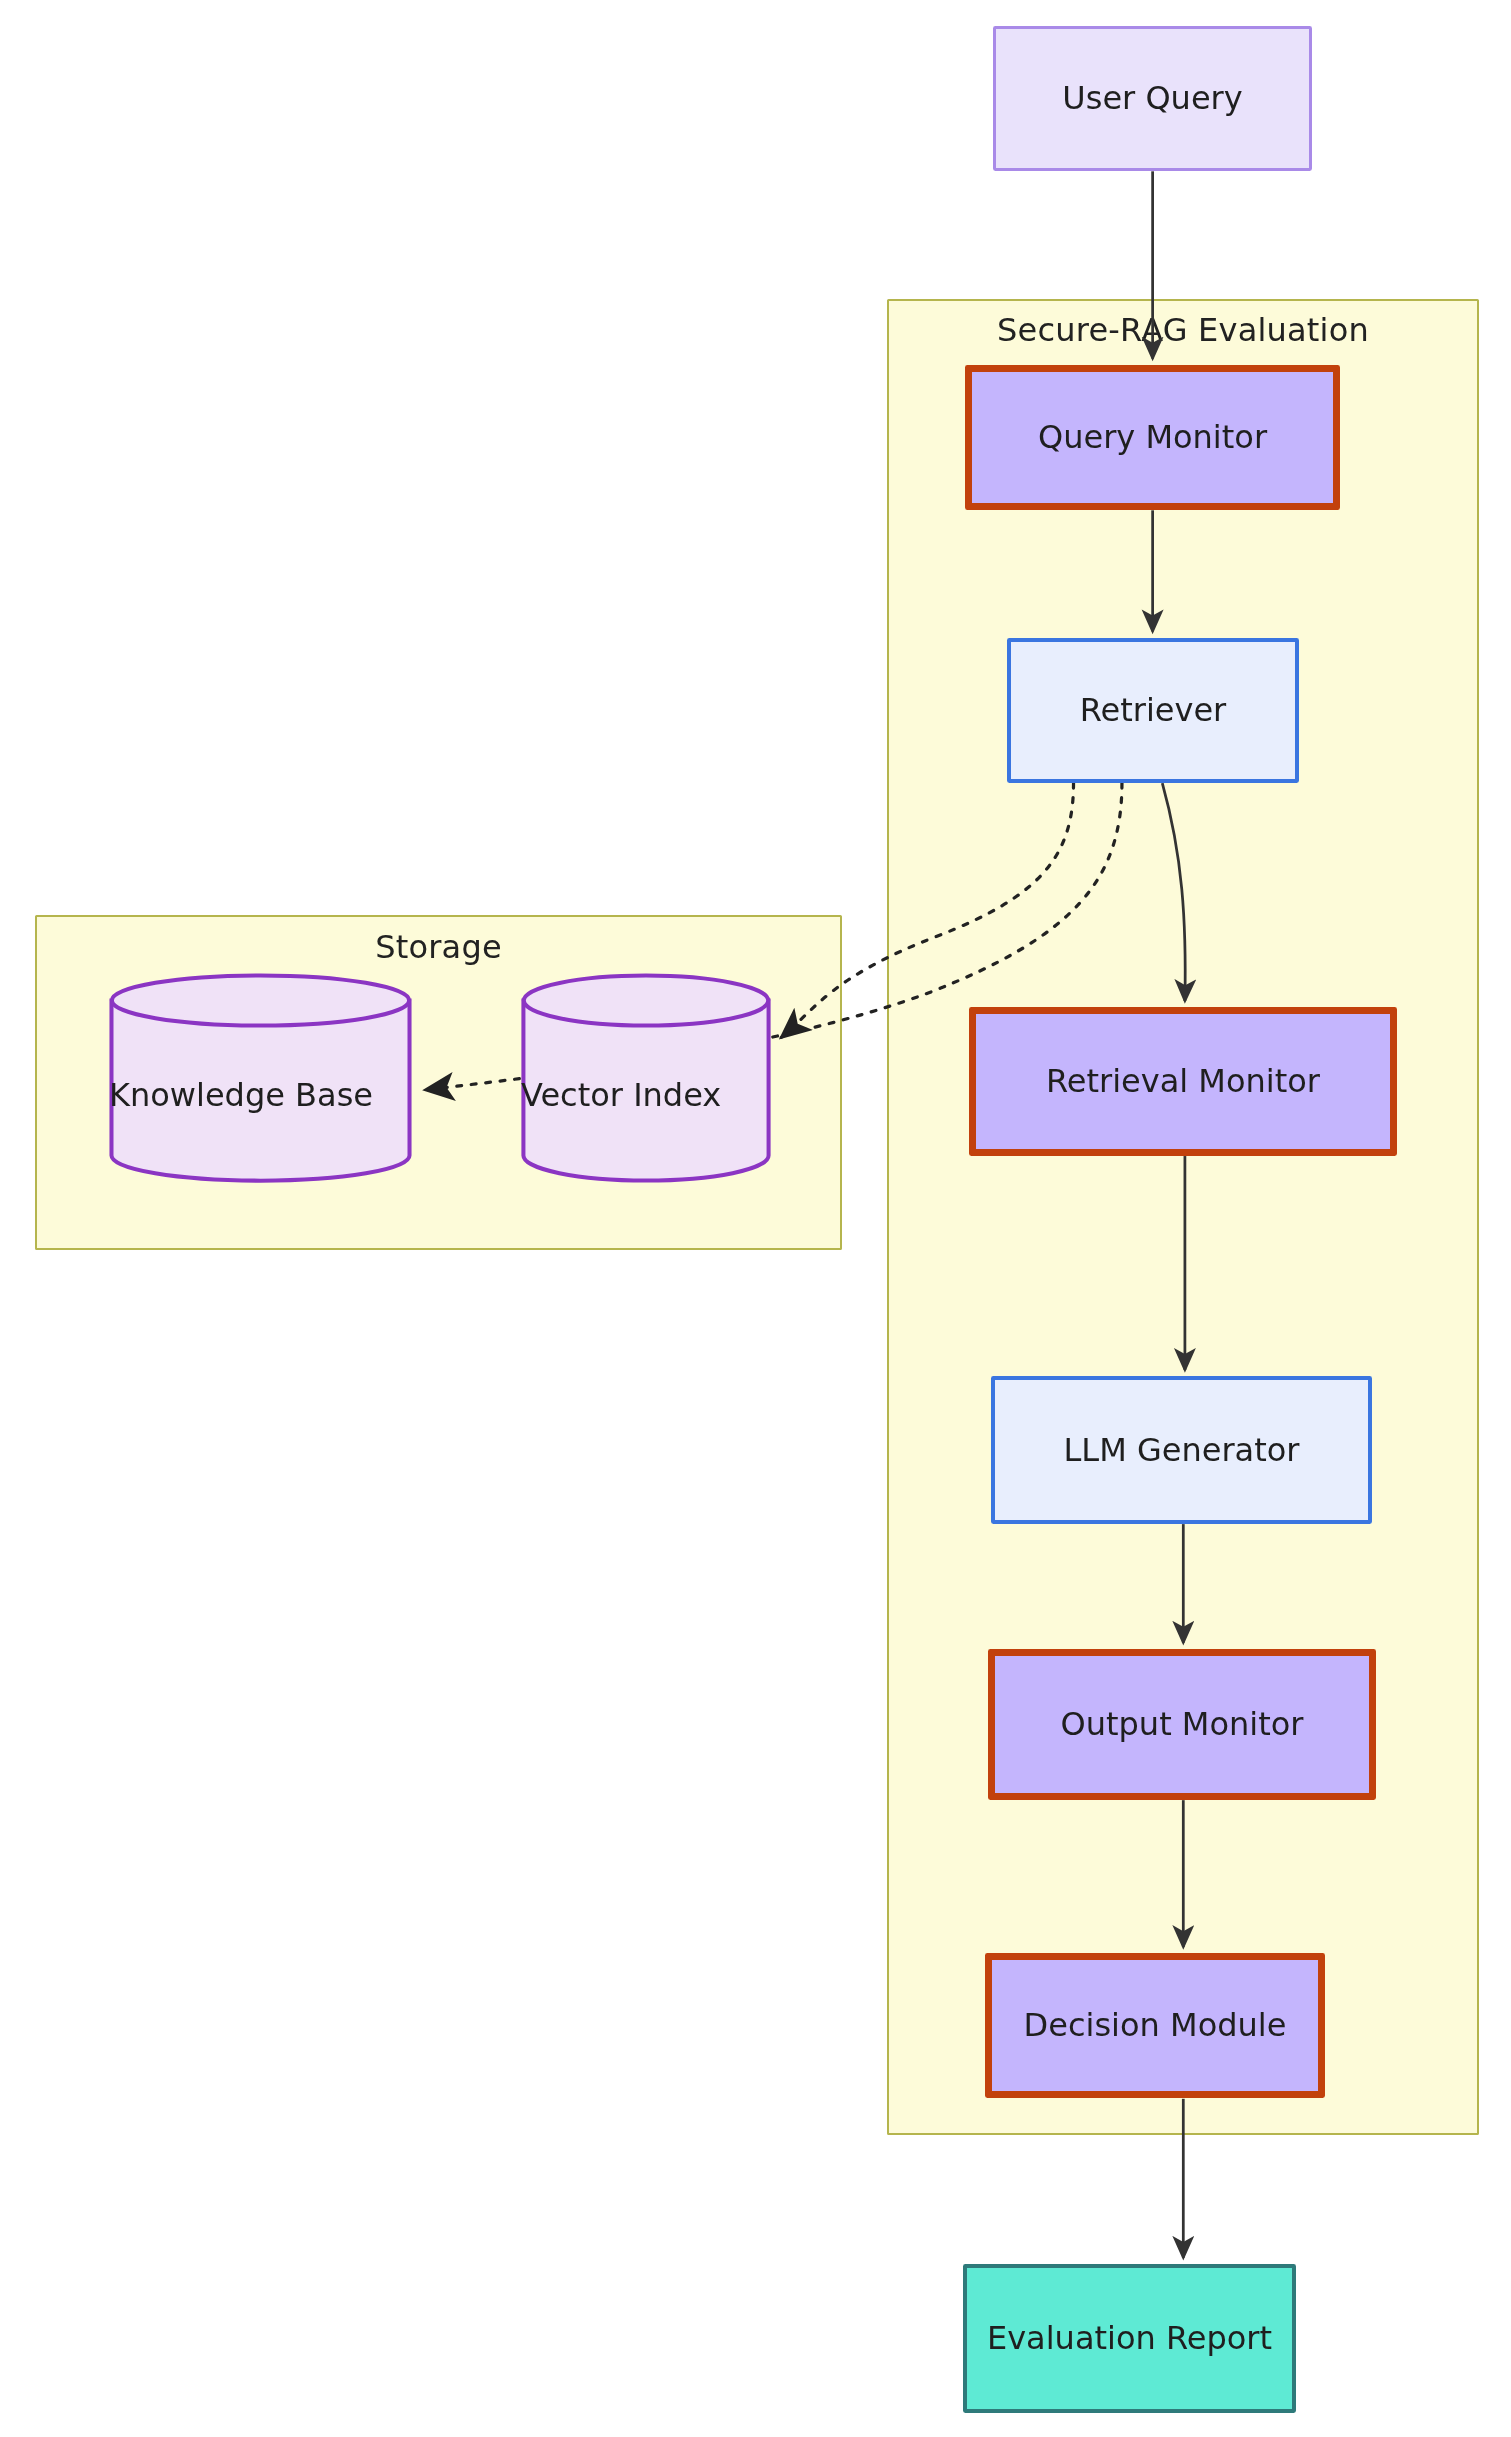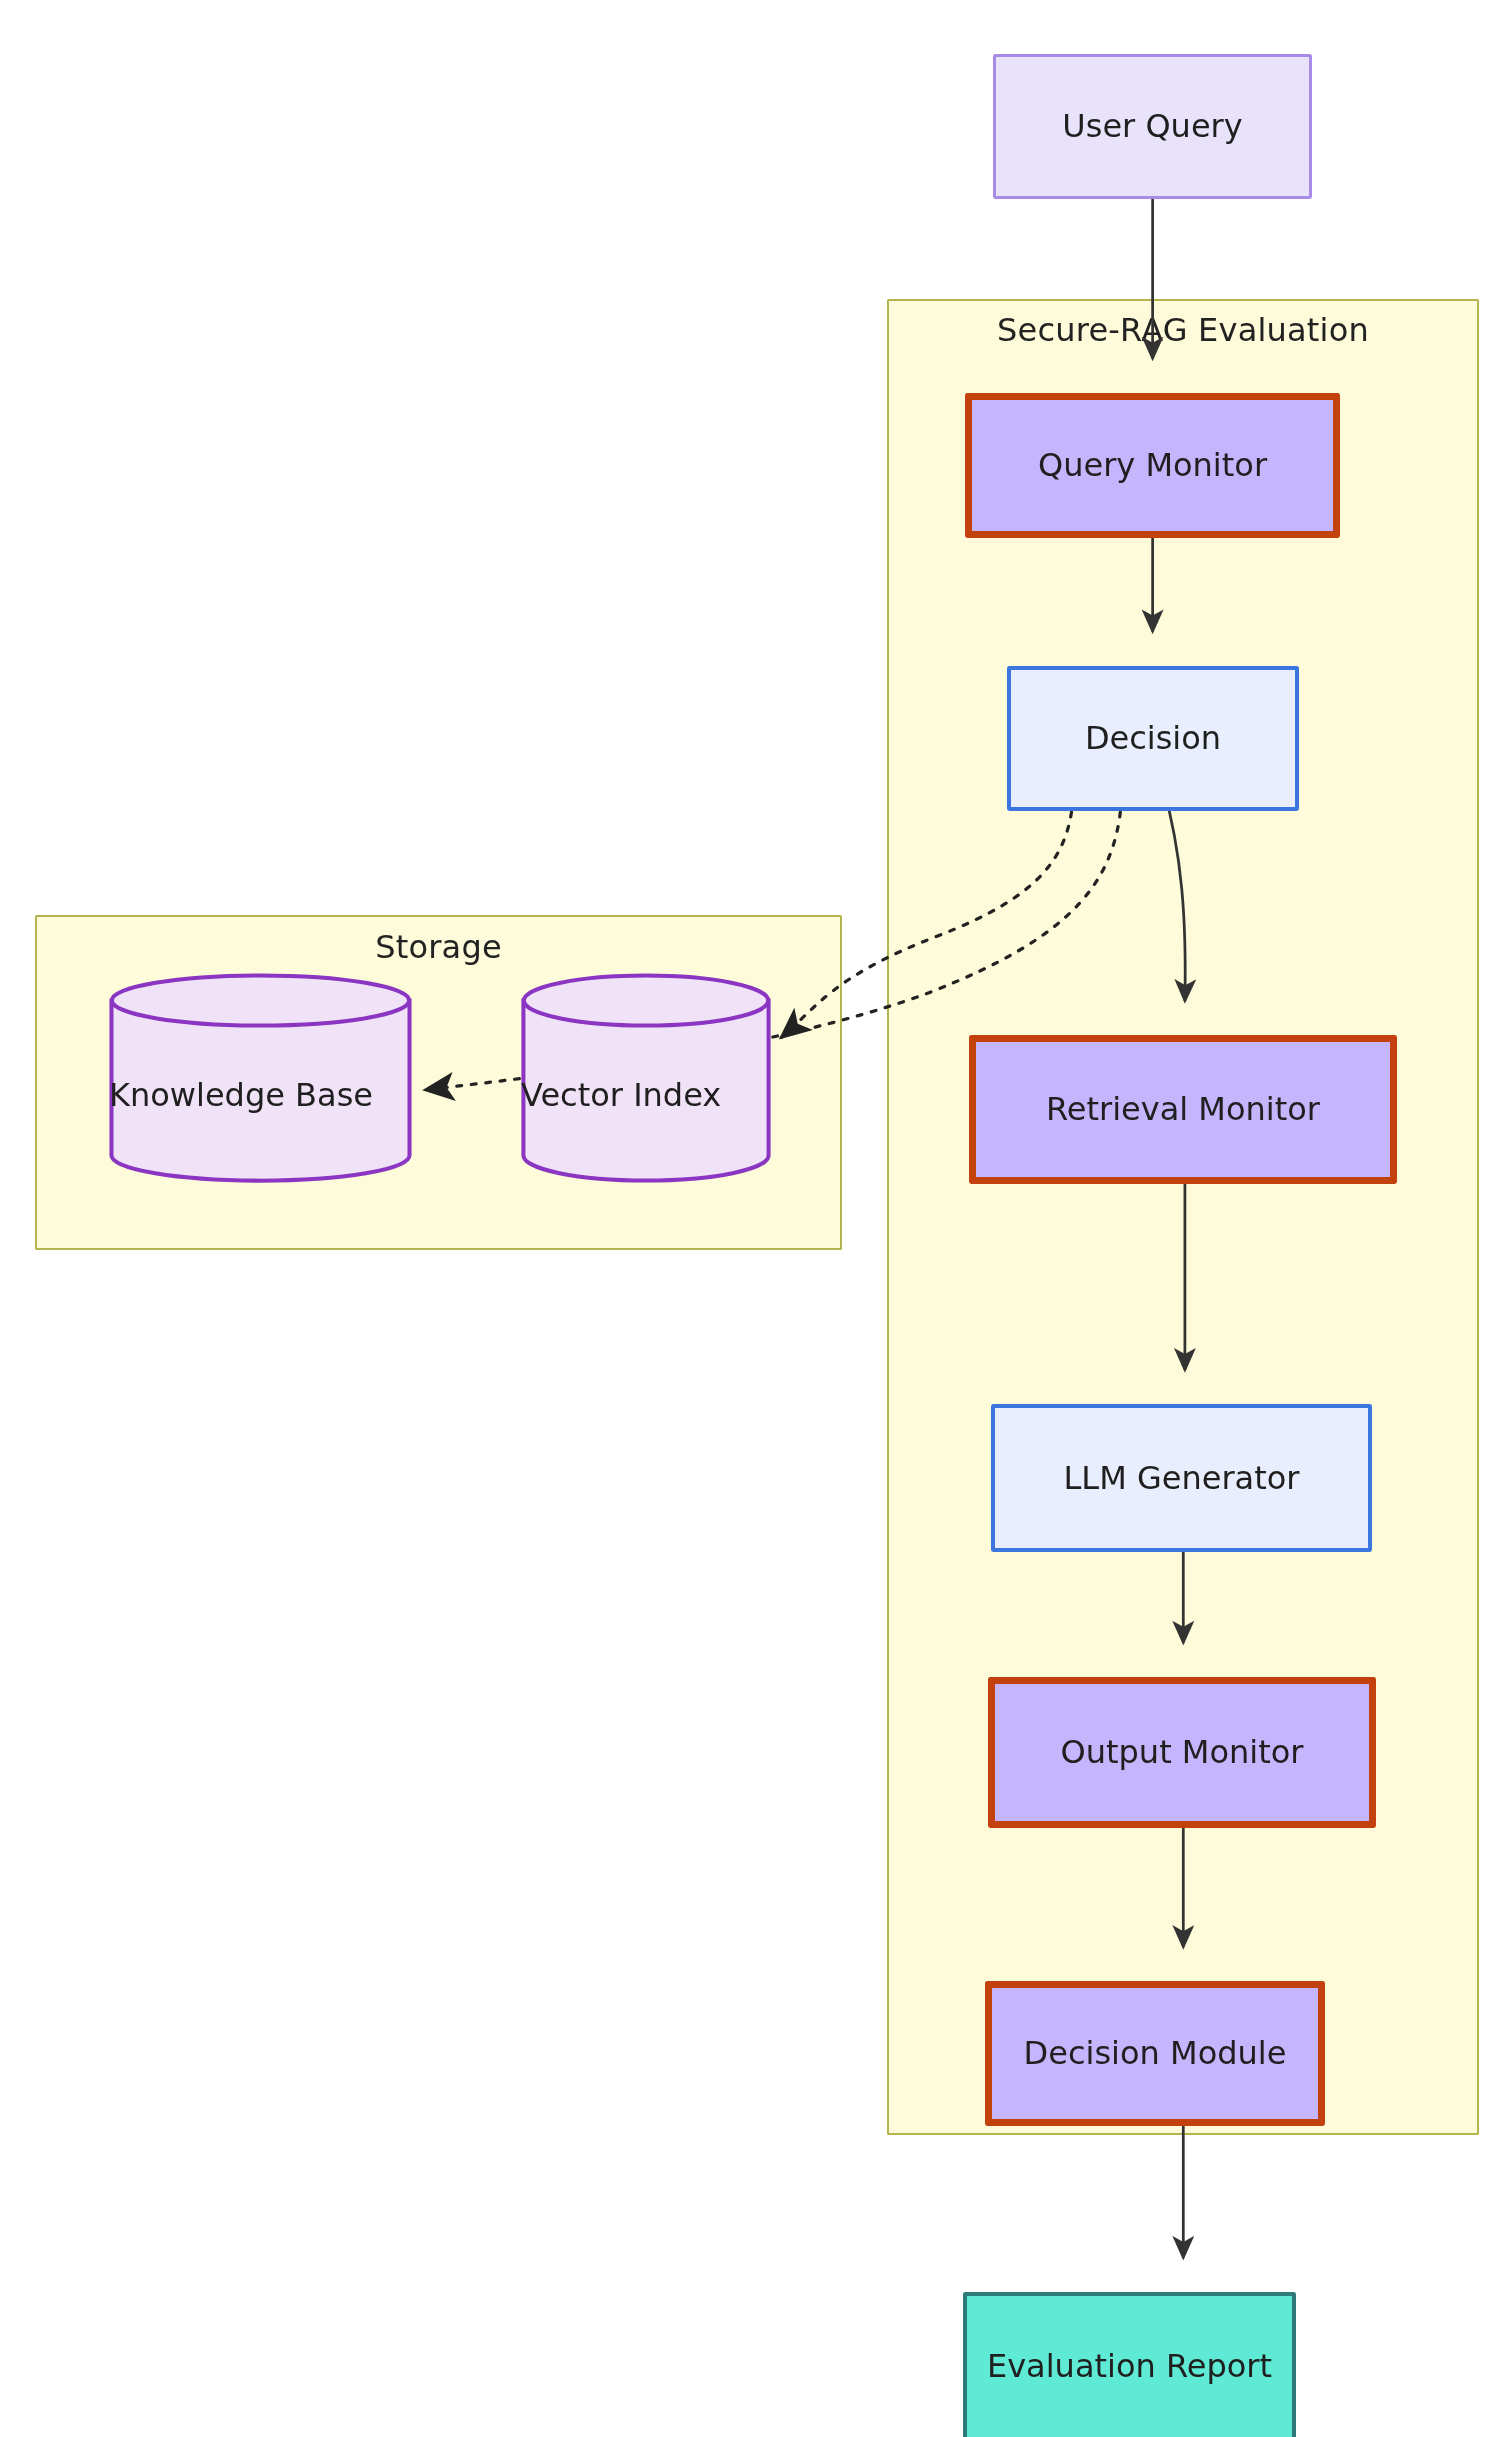--- a/index.html
+++ b/index.html
@@ -45,21 +45,20 @@
     box-sizing: border-box;
     display: flex;
     align-items: center;
     justify-content: center;
     text-align: center;
     font-size: 32px;
     color: #1f1f1f;
     border-radius: 2.4px;
     line-height: 1.15;
     white-space: nowrap;
-    margin-top: 28px;
   }
   .node-purple {
     background: #e9e2fb;
     border: 3.2px solid #a98ae8;
   }
   .node-green {
     background: #c4b5fd;
     border: 7px solid #c2410c;
   }
   .node-blue {
@@ -134,21 +133,21 @@
 
   <div class="node node-purple" style="left:993px; top:26px; width:319px; height:145px;">
     <span>User Query</span>
   </div>
 
   <div class="node node-green" style="left:965px; top:365px; width:375px; height:145px;">
     <span>Query Monitor</span>
   </div>
 
   <div class="node node-blue" style="left:1007px; top:638px; width:292px; height:145px;">
-    <span>Decision</span>
+    <span>Retriever</span>
   </div>
 
   <div class="cylinder" style="left:109px; top:973px; width:303px; height:210px;">
     <svg width="303" height="210" viewBox="0 0 375 260">
       <path d="M3,34 L3,226 A184,31 0 0 0 372,226 L372,34 Z" fill="#f0e2f7" stroke="#8b35c3" stroke-width="5"></path>
       <ellipse cx="187.5" cy="34" rx="184" ry="31" fill="#f0e2f7" stroke="#8b35c3" stroke-width="5"></ellipse>
     </svg>
     <div class="cyl-label" style="top:103px;">Knowledge Base</div>
   </div>
 

